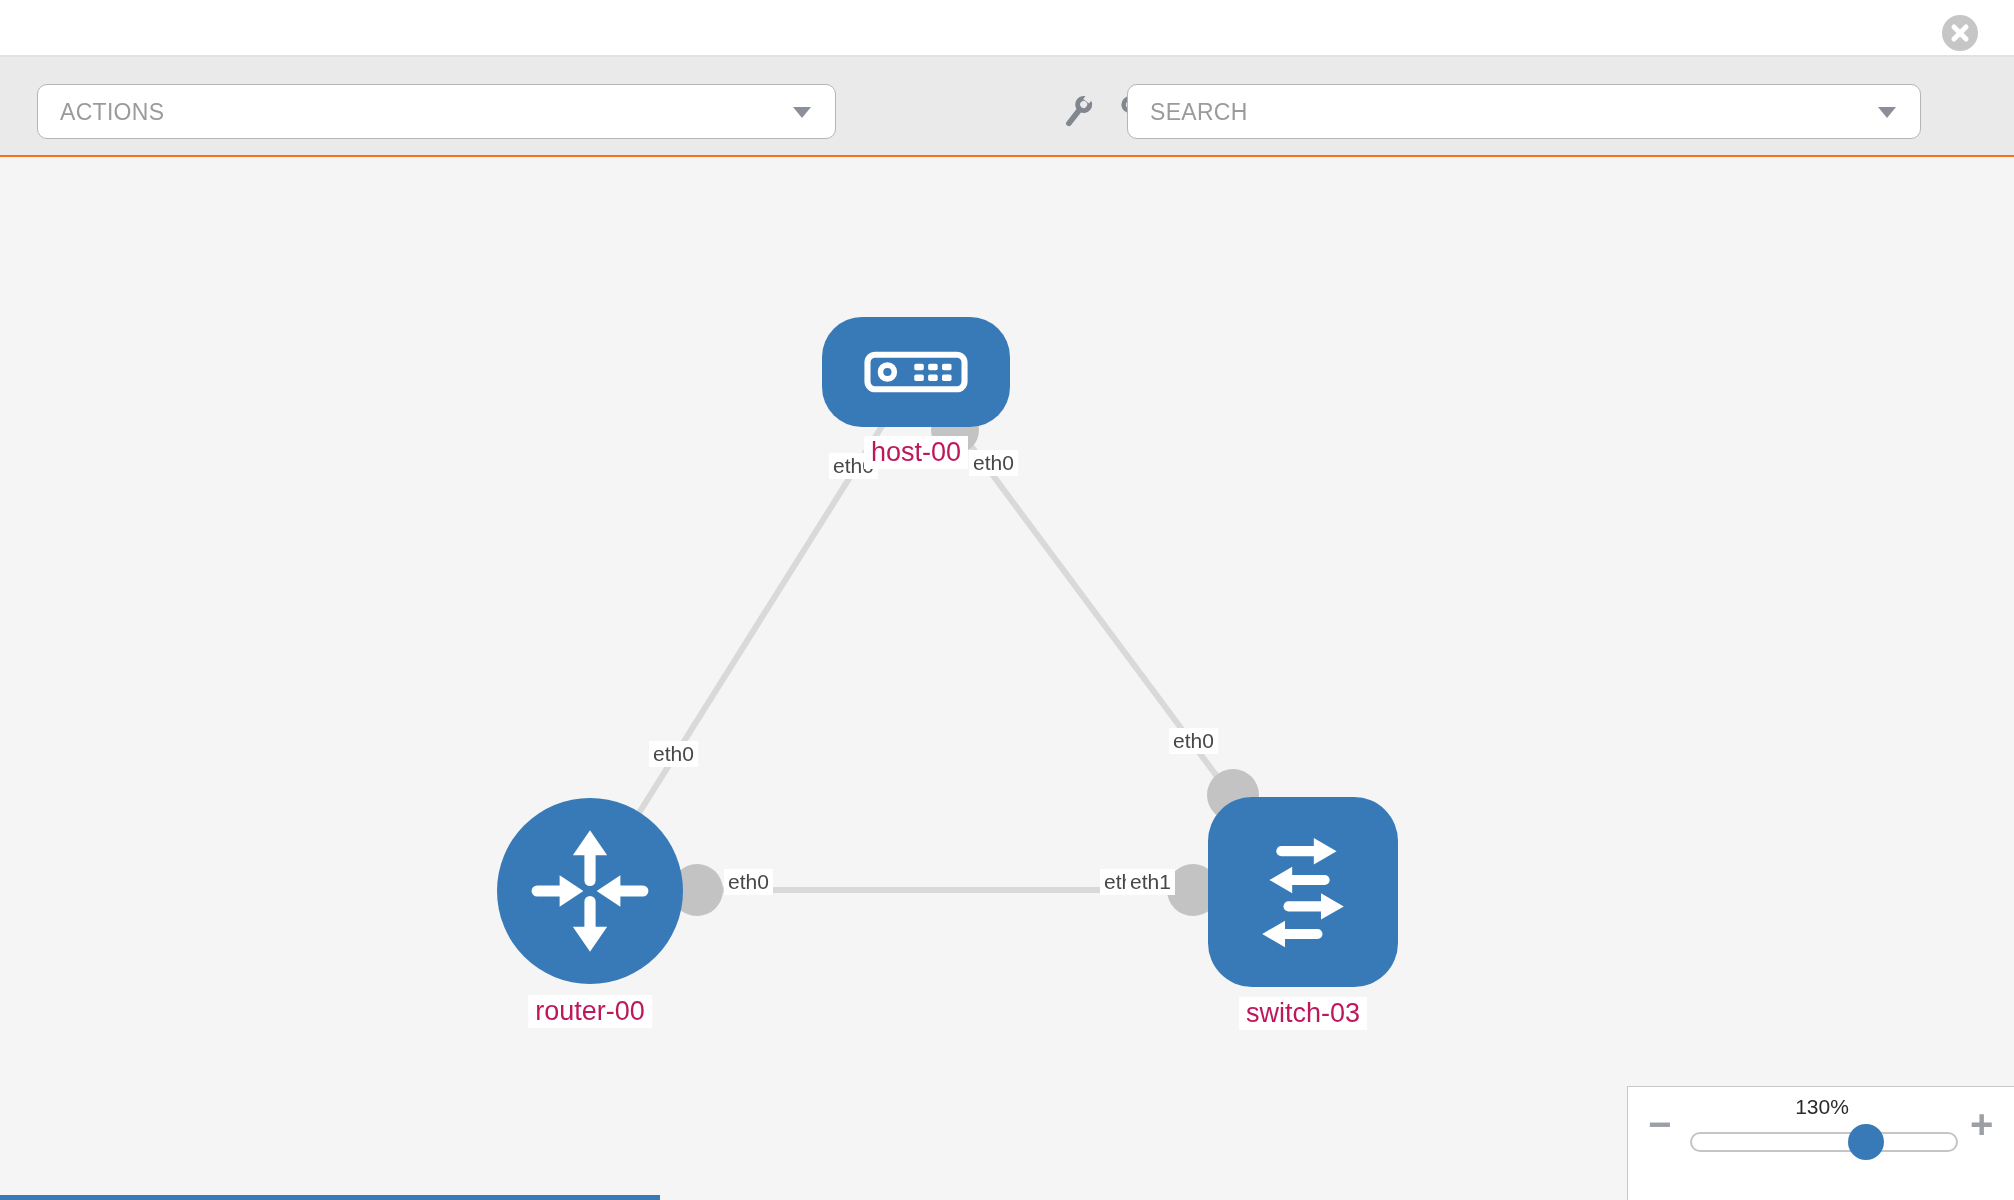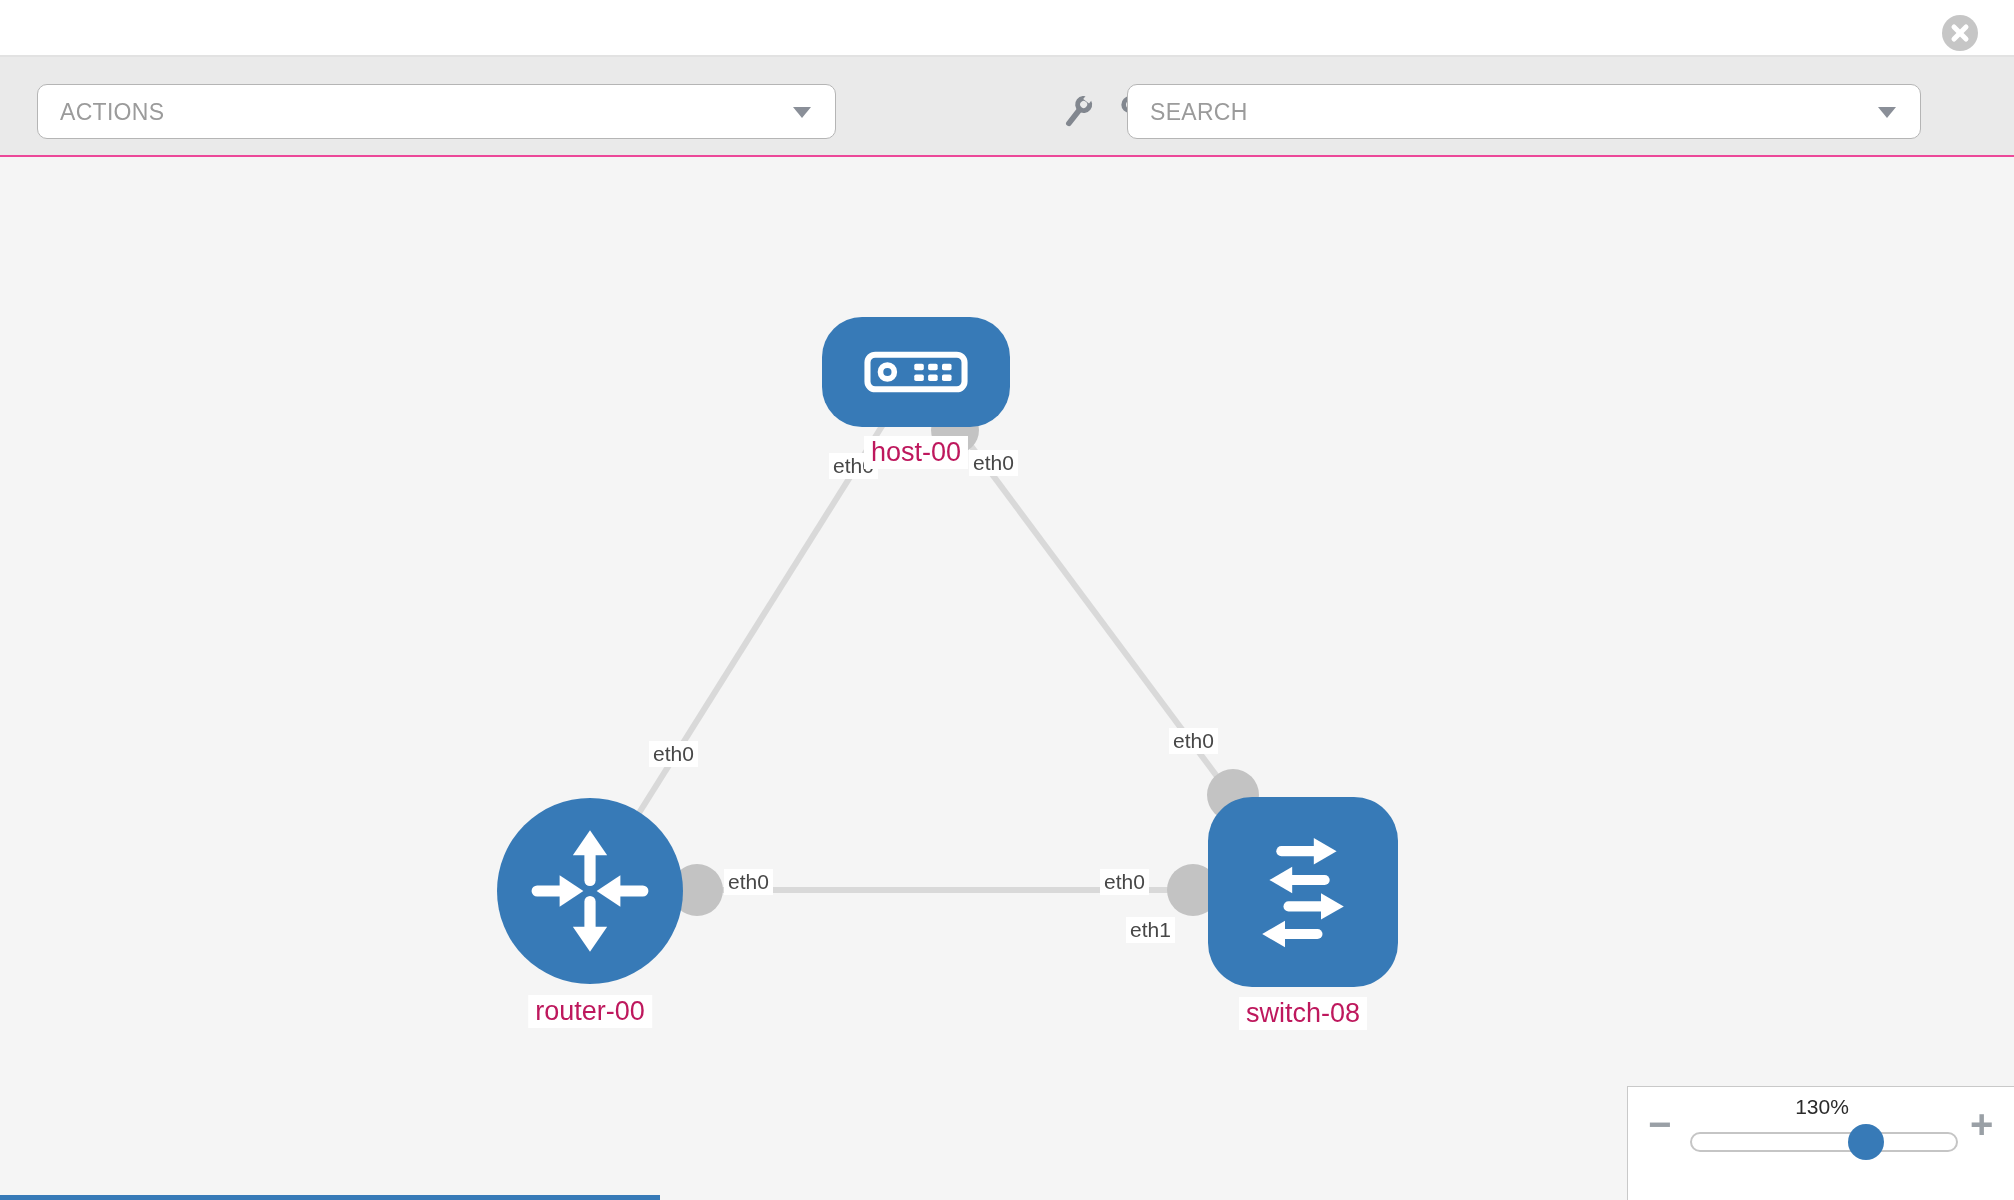--- a/index.html
+++ b/index.html
@@ -21,21 +21,21 @@
   }
   .close-btn {
     position: absolute; left: 1942px; top: 15px; width: 36px; height: 36px;
     border-radius: 50%; background: #c6c6c6; cursor: pointer;
   }
   .close-btn svg { position: absolute; left: 8px; top: 8px; }
 
   
   .toolbar {
     position: absolute; left: 0; top: 57px; width: 2014px; height: 98px;
-    background: #eaeaea; border-bottom: 2px solid #ec4899; z-index: 30;
+    background: #eaeaea; border-bottom: 2px solid #f97316; z-index: 30;
   }
   .dropdown {
     position: absolute; top: 27px; height: 55px;
     background: #ffffff; border: 1px solid #b5b5b5; border-radius: 10px;
     box-sizing: border-box; cursor: pointer;
   }
   .dd-actions { left: 37px;  width: 799px; }
   .dd-search  { left: 1127px; width: 794px; }
   .dd-label {
     position: absolute; left: 22px; top: 14px;
@@ -71,21 +71,21 @@
     position: absolute; z-index: 9;
     background: #ffffff; padding: 1px 4px;
     font-size: 21px; color: #474747; white-space: nowrap;
   }
   .if-hr-h { left: 829px;  top: 453px; }
   .if-hr-r { left: 649px;  top: 741px; }
   .if-hs-h { left: 969px;  top: 450px; }
   .if-hs-s { left: 1169px; top: 728px; }
   .if-rs-r { left: 724px;  top: 869px; }
   .if-rs-s-under { left: 1100px; top: 869px; z-index: 9; }
-  .if-rs-s-over  { left: 1126px; top: 869px; z-index: 10; margin-top: 48px; }
+  .if-rs-s-over  { left: 1126px; top: 869px; z-index: 10; }
 
   
   .zoom-panel {
     position: absolute; left: 1627px; top: 1086px; width: 390px; height: 130px;
     background: #ffffff; border: 1px solid #c9c9c9; box-sizing: border-box; z-index: 20;
   }
   .zoom-value {
     position: absolute; left: 0; top: 8px; width: 100%;
     text-align: center; font-size: 21px; color: #2b2b2b;
   }
@@ -202,21 +202,21 @@
       <line x1="38" y1="62" x2="68" y2="62"></line>
       <polygon points="84,62 65,51 65,73" stroke="none"></polygon>
       <line x1="32" y1="85" x2="62" y2="85"></line>
       <polygon points="16,85 35,74 35,96" stroke="none"></polygon>
     </g>
   </svg>
 </div>
 
 <div class="node-label lbl-host">host-00</div>
 <div class="node-label lbl-router">router-00</div>
-<div class="node-label lbl-switch">switch-08</div>
+<div class="node-label lbl-switch">switch-03</div>
 
 <div class="iface-label if-hr-h">eth0</div>
 <div class="iface-label if-hr-r">eth0</div>
 <div class="iface-label if-hs-h">eth0</div>
 <div class="iface-label if-hs-s">eth0</div>
 <div class="iface-label if-rs-r">eth0</div>
 <div class="iface-label if-rs-s-under">eth0</div>
 <div class="iface-label if-rs-s-over">eth1</div>
 
 <div class="zoom-panel">

